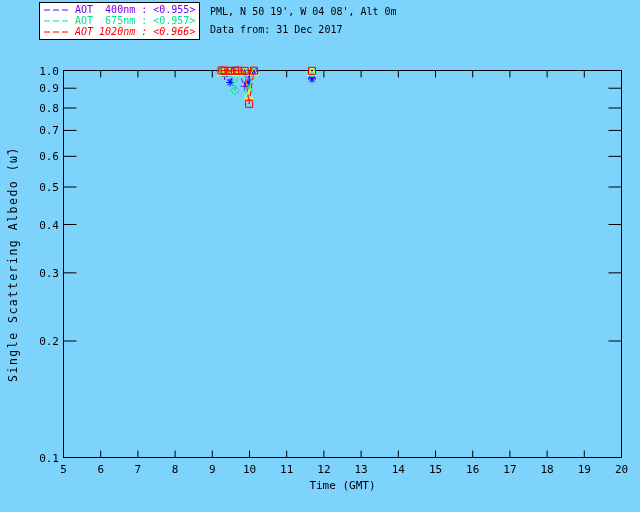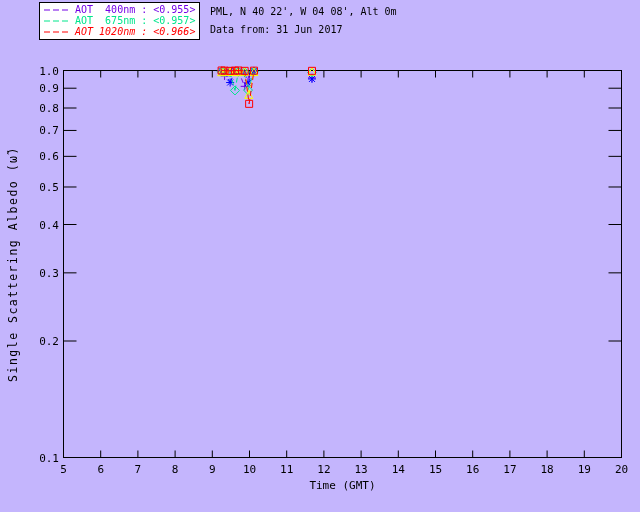--- a/index.html
+++ b/index.html
@@ -1,17 +1,17 @@
 <!DOCTYPE html>
 <html><head>
 <meta charset="utf-8">
 <style>
   html,body{margin:0;padding:0;background:#ffffff;}
   .canvas{
-    position:relative;width:640px;height:512px;background:#c4b5fd;overflow:hidden;
+    position:relative;width:640px;height:512px;background:#7dd3fc;overflow:hidden;
     font-family:"DejaVu Sans Mono","Liberation Mono",monospace;
   }
   #plot{position:absolute;left:0;top:0;}
   .legend{
     position:absolute;left:39px;top:2px;background:#ffffff;
     border:1px solid #000;padding:2px 4px 2px 4px;z-index:2;
   }
   .legend-row{display:flex;align-items:center;height:10.8px;font-size:10px;white-space:pre;line-height:10.8px;}
   .legend-row svg{margin-right:5px;flex:0 0 auto;}
   .hdr{
@@ -29,22 +29,22 @@
       <div class="legend-row"><svg width="26" height="6">
           <line x1="0" y1="3" x2="26" y2="3" stroke="#7300e6" stroke-width="1" stroke-dasharray="6,3"></line>
         </svg><span style="color: rgb(115, 0, 230);">AOT  400nm : &lt;0.955&gt;</span></div>
       <div class="legend-row"><svg width="26" height="6">
           <line x1="0" y1="3" x2="26" y2="3" stroke="#00e68c" stroke-width="1" stroke-dasharray="6,3"></line>
         </svg><span style="color: rgb(0, 230, 140);">AOT  675nm : &lt;0.957&gt;</span></div>
       <div class="legend-row"><svg width="26" height="6">
           <line x1="0" y1="3" x2="26" y2="3" stroke="#ff0000" stroke-width="1" stroke-dasharray="6,3"></line>
         </svg><span style="color: rgb(255, 0, 0); font-style: italic;">AOT 1020nm : &lt;0.966&gt;</span></div>
     </div>
-  <div class="hdr title">PML, N 40 22', W 04 08', Alt 0m</div>
-  <div class="hdr sub">Data from: 31 Jun 2017</div>
+  <div class="hdr title">PML, N 50 19', W 04 08', Alt 0m</div>
+  <div class="hdr sub">Data from: 31 Dec 2017</div>
   <svg id="plot" width="640" height="512">
       <g>
         <rect x="63.5" y="70.5" width="558" height="387" fill="none" stroke="#000000" stroke-width="1"></rect>
       </g>
       <g>
         <line x1="63.5" y1="457.5" x2="63.5" y2="450.5" stroke="#000000"></line>
         <line x1="63.5" y1="70.5" x2="63.5" y2="77.5" stroke="#000000"></line>
         <text x="63.5" y="473" font-size="11" text-anchor="middle">5</text>
         <line x1="100.7" y1="457.5" x2="100.7" y2="450.5" stroke="#000000"></line>
         <line x1="100.7" y1="70.5" x2="100.7" y2="77.5" stroke="#000000"></line>

